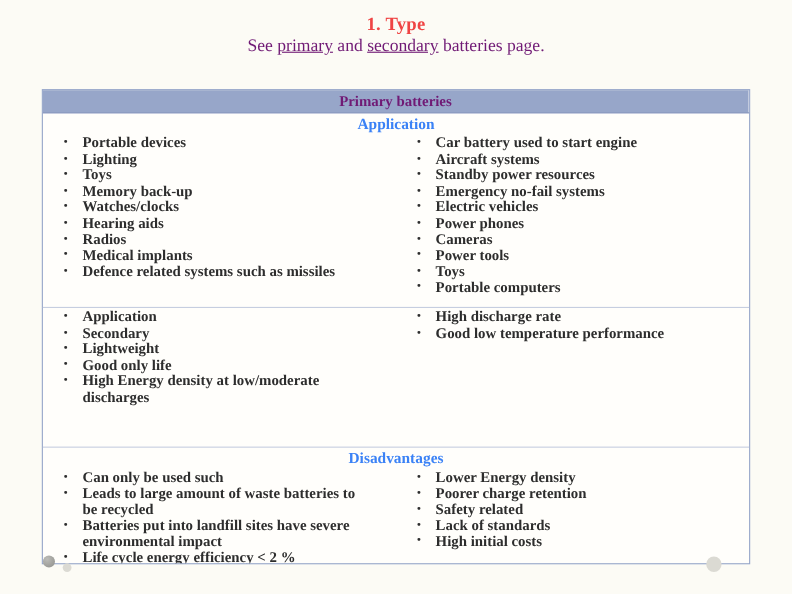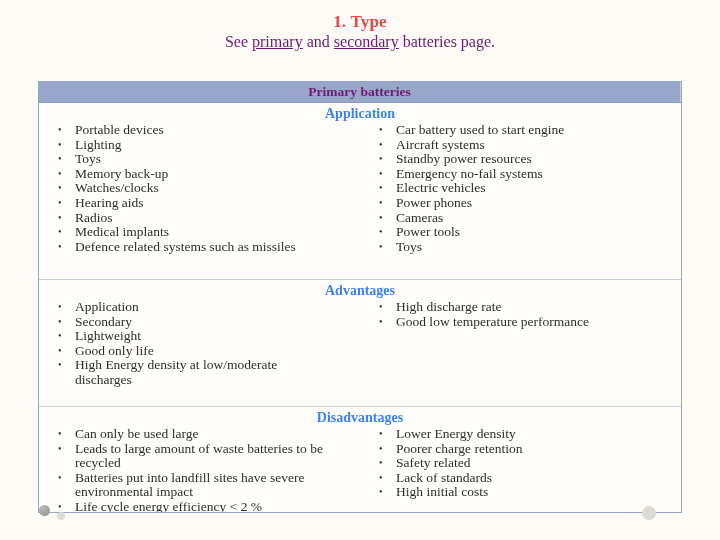--- a/index.html
+++ b/index.html
@@ -35,20 +35,21 @@
   .section-title{
     text-align:center;font-size:14px;font-weight:bold;color:#3b82f6;
     padding-top:2px;line-height:17px;
   }
   .cols{display:flex;align-items:flex-start;}
   .col{flex:1;box-sizing:border-box;min-width:0;padding:1px 30px 0 0;}
   ul.blist{margin:0;padding:0;list-style:none;}
   .blist li{
     position:relative;padding-left:36px;font-size:13.5px;line-height:14.6px;
     color:#2d2d2d;
+    font-weight:bold;
   }
   .blist li::before{
     content:"\2022";position:absolute;left:19px;top:0;
     font-size:10px;line-height:14.6px;color:#2d2d2d;
   }
   .circle{position:absolute;border-radius:50%;}
   .c1{left:39px;top:505px;width:11px;height:11px;
       background:radial-gradient(circle at 35% 30%, #bcbcb8, #8e8e8a);}
   .c2{left:57px;top:512px;width:8px;height:8px;background:#dbdad3;}
   .c3{left:642px;top:506px;width:14px;height:14px;background:#dbdad3;}
@@ -88,27 +89,27 @@
           <ul class="blist">
               <li>Car battery used to start engine</li>
               <li>Aircraft systems</li>
               <li>Standby power resources</li>
               <li>Emergency no-fail systems</li>
               <li>Electric vehicles</li>
               <li>Power phones</li>
               <li>Cameras</li>
               <li>Power tools</li>
               <li>Toys</li>
+              <li>Portable computers</li>
             </ul>
         </div>
       </div>
     </section>
 
     <section class="tsection sec-adv">
-      <div class="section-title">Advantages</div>
       <div class="cols">
         <div class="col">
           <ul class="blist">
               <li>Application</li>
               <li>Secondary</li>
               <li>Lightweight</li>
               <li>Good only life</li>
               <li>High Energy density at low/moderate discharges</li>
             </ul>
         </div>
@@ -119,21 +120,21 @@
             </ul>
         </div>
       </div>
     </section>
 
     <section class="tsection sec-dis">
       <div class="section-title">Disadvantages</div>
       <div class="cols">
         <div class="col">
           <ul class="blist">
-              <li>Can only be used large</li>
+              <li>Can only be used such</li>
               <li>Leads to large amount of waste batteries to be recycled</li>
               <li>Batteries put into landfill sites have severe environmental impact</li>
               <li>Life cycle energy efficiency &lt; 2 %</li>
             </ul>
         </div>
         <div class="col">
           <ul class="blist">
               <li>Lower Energy density</li>
               <li>Poorer charge retention</li>
               <li>Safety related</li>

